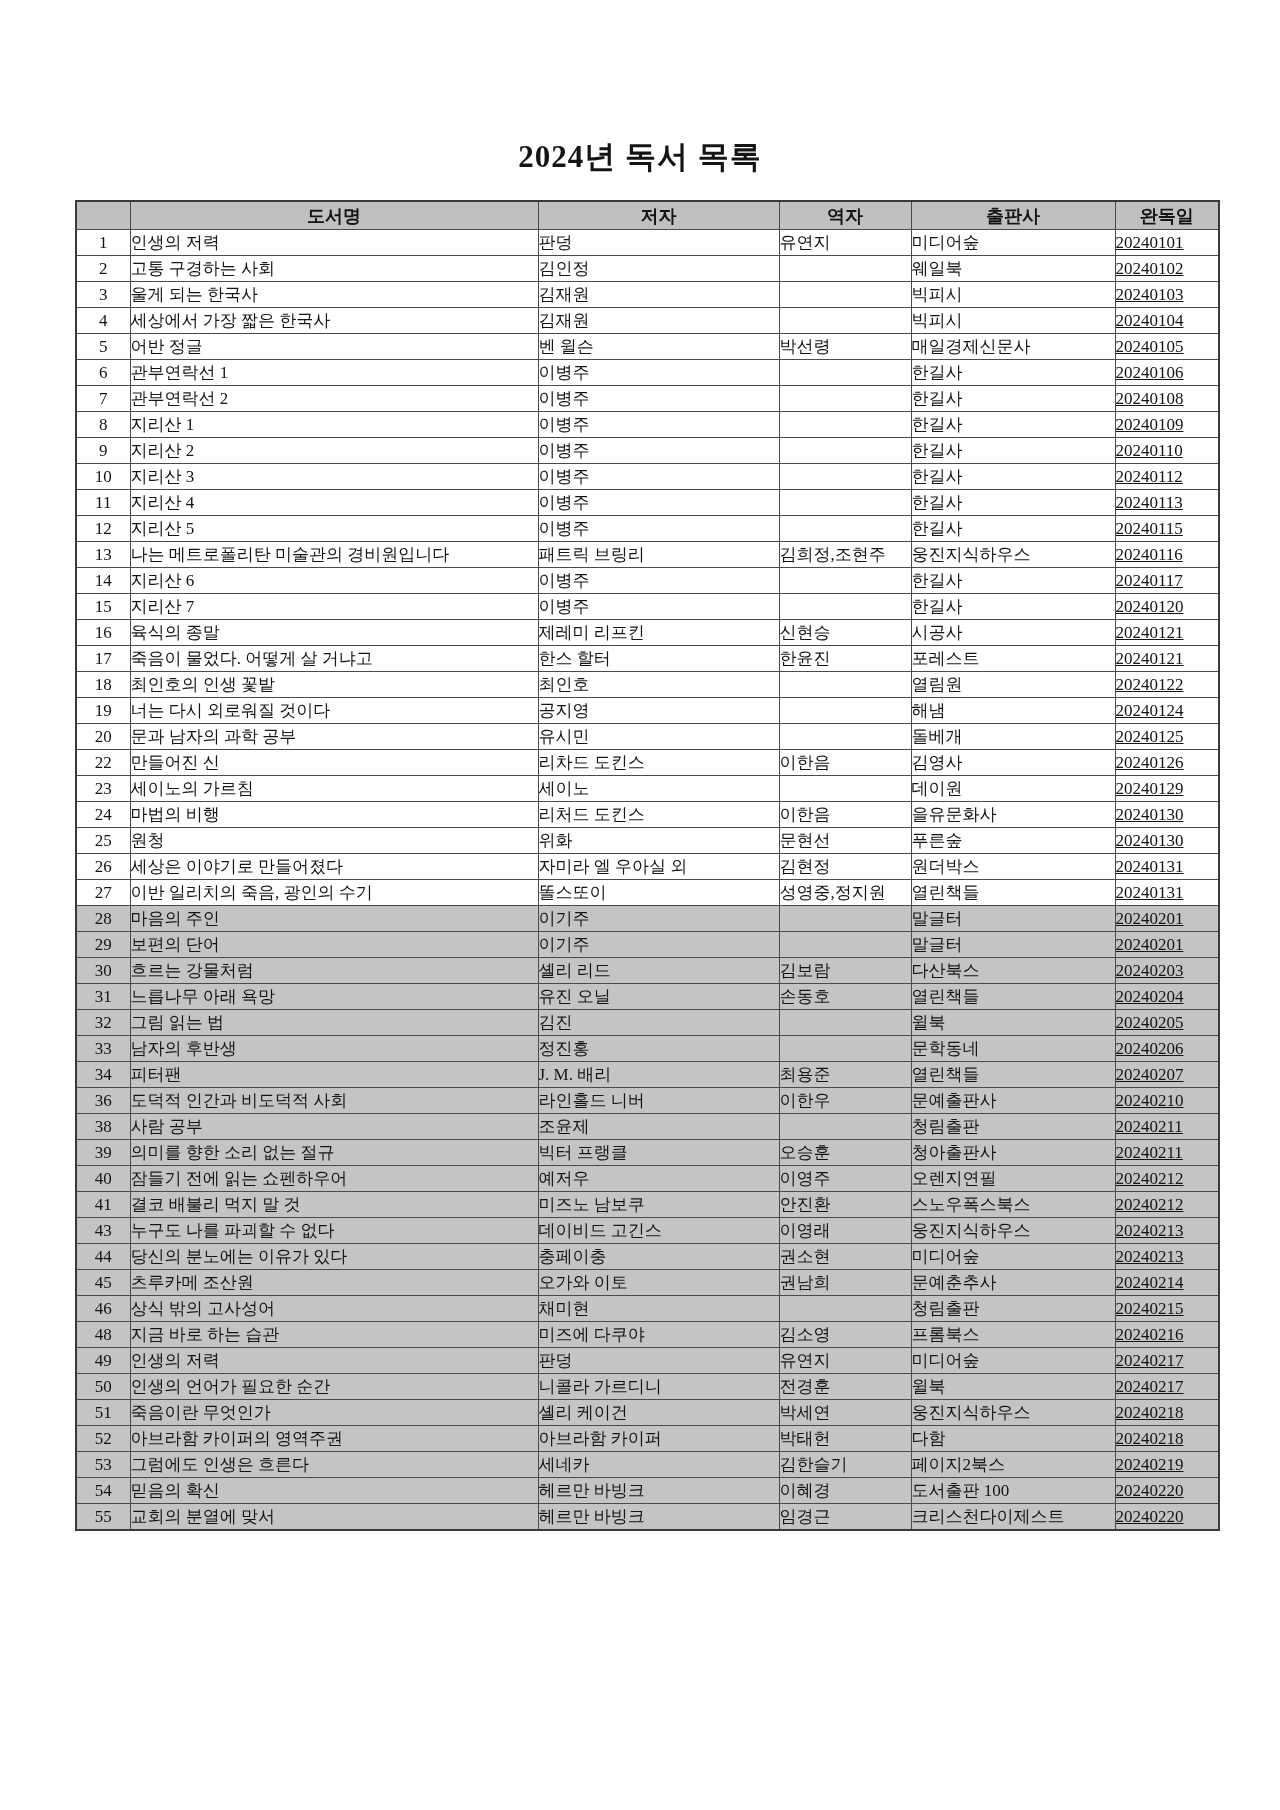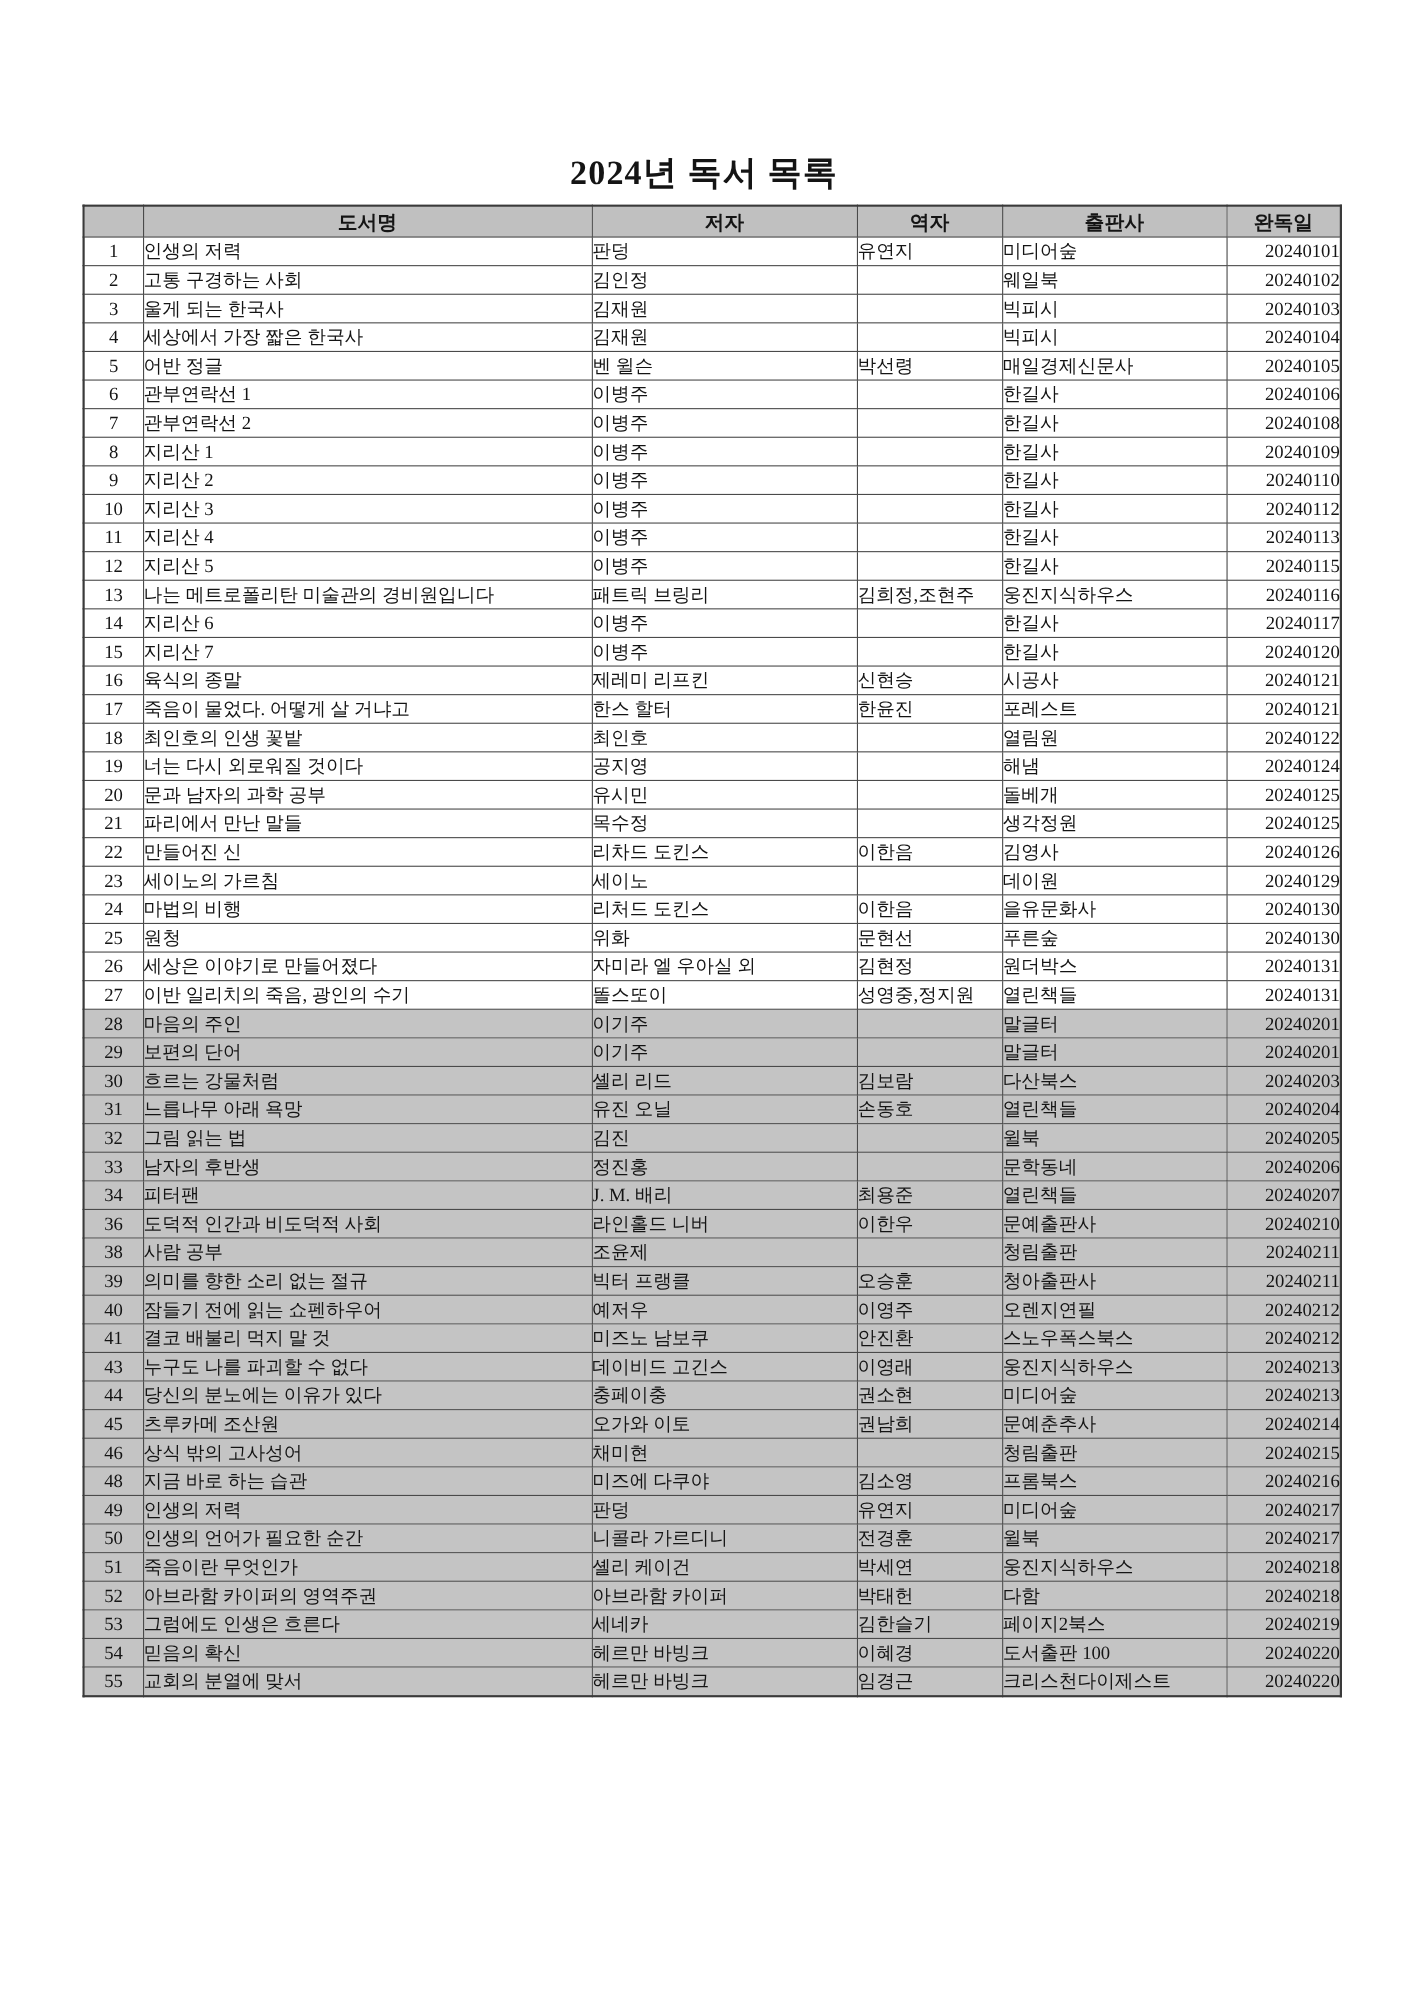--- a/index.html
+++ b/index.html
@@ -24,21 +24,21 @@
     text-align: center;
     font-size: 31px;
     font-weight: bold;
     letter-spacing: 1px;
   }
   .book-table {
     border-collapse: collapse;
     table-layout: fixed;
     width: 1143px;
     margin-left: 75px;
-    margin-top: 8px;
+    margin-top: 22px;
     font-size: 17px;
     padding-left: 39px;
   }
   .book-table th, .book-table td {
     border: 1px solid #4a4a4a;
     overflow: hidden;
     white-space: nowrap;
     line-height: 1;
     padding: 0;
   }
@@ -48,21 +48,21 @@
     font-weight: bold;
     height: 27px;
     text-align: center;
     font-size: 18px;
   }
   .book-table td { height: 25px; background: #ffffff; }
   tr.hl td { background: var(--hl-bg, #c4c4c4); }
   .c-no   { text-align: center; }
   .c-title{ text-align: left; padding-left: 17px; }
   .c-author, .c-trans, .c-pub { text-align: left; padding-left: 9px; }
-  .c-date { text-align: right; }
+  .c-date { text-align: left; text-decoration: underline; }
 </style>
 </head>
 <body>
 
 <div class="page">
 
   <h1 class="page-title">2024년 독서 목록</h1>
 
   <table class="book-table">
     <colgroup>
@@ -238,28 +238,20 @@
     </tr>
         <tr>
       <td class="c-no">20</td>
       <td class="c-title">문과 남자의 과학 공부</td>
       <td class="c-author">유시민</td>
       <td class="c-trans"></td>
       <td class="c-pub">돌베개</td>
       <td class="c-date">20240125</td>
     </tr>
         <tr>
-      <td class="c-no">21</td>
-      <td class="c-title">파리에서 만난 말들</td>
-      <td class="c-author">목수정</td>
-      <td class="c-trans"></td>
-      <td class="c-pub">생각정원</td>
-      <td class="c-date">20240125</td>
-    </tr>
-        <tr>
       <td class="c-no">22</td>
       <td class="c-title">만들어진 신</td>
       <td class="c-author">리차드 도킨스</td>
       <td class="c-trans">이한음</td>
       <td class="c-pub">김영사</td>
       <td class="c-date">20240126</td>
     </tr>
         <tr>
       <td class="c-no">23</td>
       <td class="c-title">세이노의 가르침</td>

